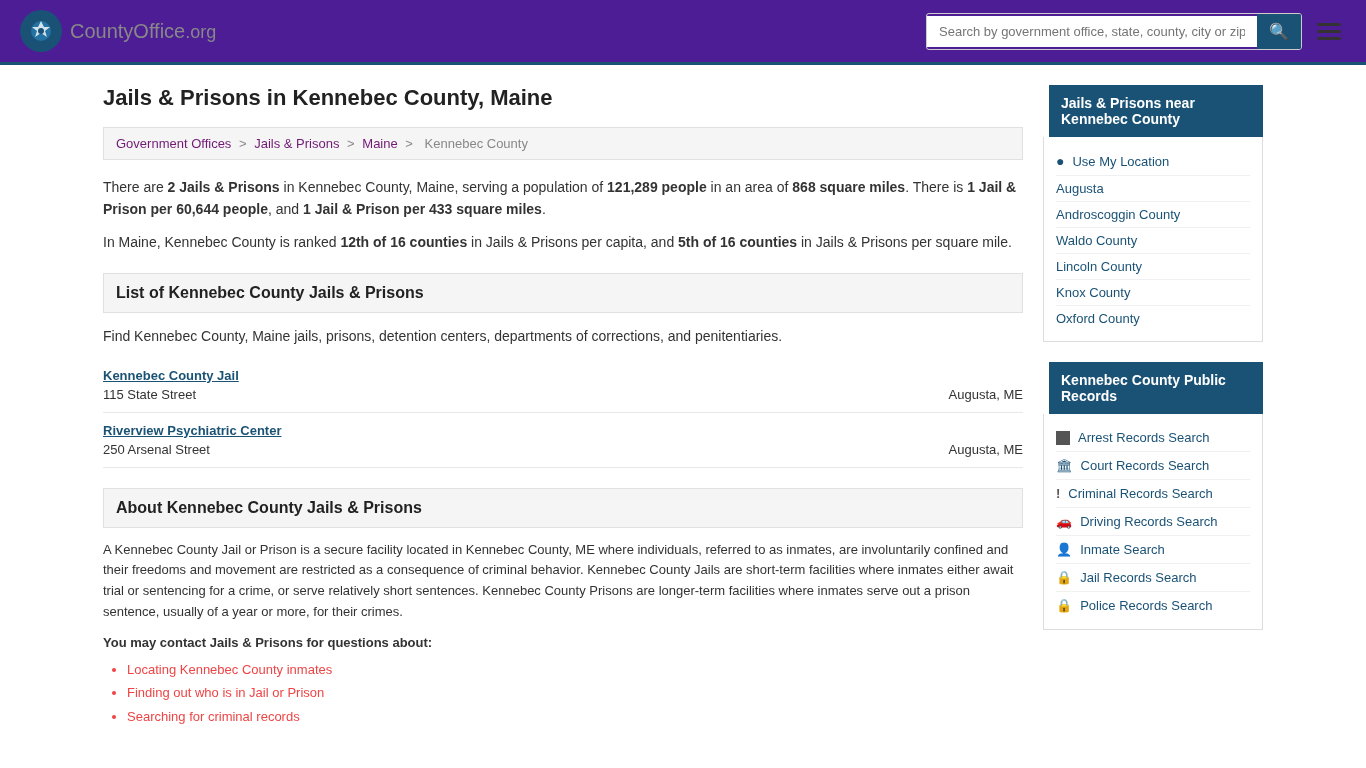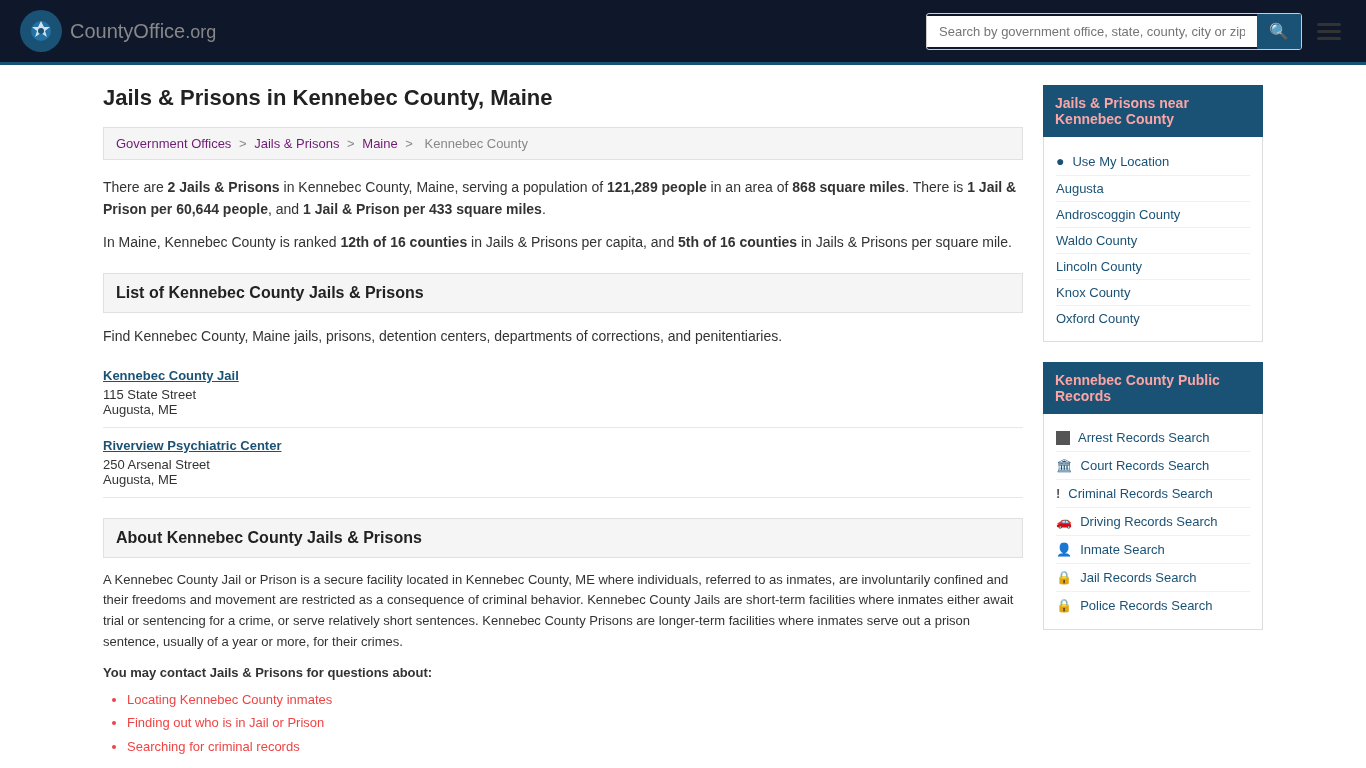--- a/index.html
+++ b/index.html
@@ -1,20 +1,20 @@
 <!DOCTYPE html>
 <html><head>
   <meta charset="utf-8">
   <style>
     * { margin: 0; padding: 0; box-sizing: border-box; }
     body { font-family: Arial, sans-serif; font-size: 14px; color: #333; background: #fff; }
 
     
     .header {
-      background: #0f172a;
+      background: #4c1d95;
       border-bottom: 3px solid #1a5276;
       padding: 10px 20px;
       display: flex;
       align-items: center;
       justify-content: space-between;
     }
     .logo-area {
       display: flex;
       align-items: center;
       gap: 8px;
@@ -158,34 +158,34 @@
       color: #1a5276;
       text-decoration: underline;
       cursor: pointer;
     }
     .facility-details {
       display: flex;
       justify-content: space-between;
       margin-top: 4px;
       color: #333;
       font-size: 13px;
-      flex-direction: column;
     }
 
     
     .sidebar-section {
       margin-bottom: 20px;
     }
     .sidebar-title {
       background: #1a5276;
-      color: #fca5a5;
+      color: #ffffff;
       padding: 10px 12px;
       font-size: 14px;
       font-weight: bold;
       margin-bottom: 0;
+      margin-left: 6px;
     }
     .sidebar-content {
       border: 1px solid #ddd;
       border-top: none;
       padding: 10px 12px;
     }
     .sidebar-link {
       display: block;
       color: #1a5276;
       text-decoration: none;

